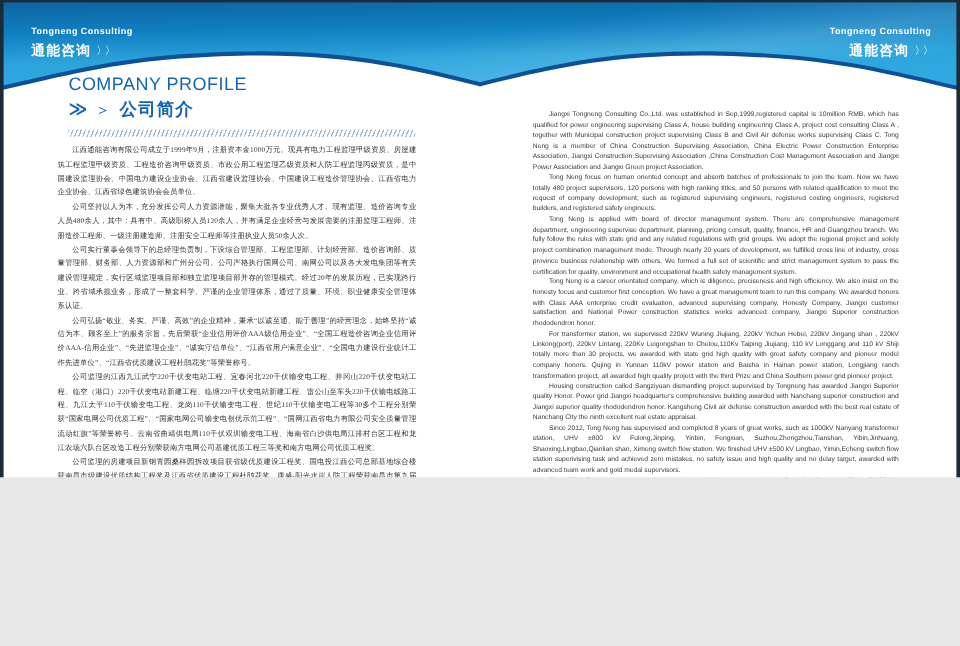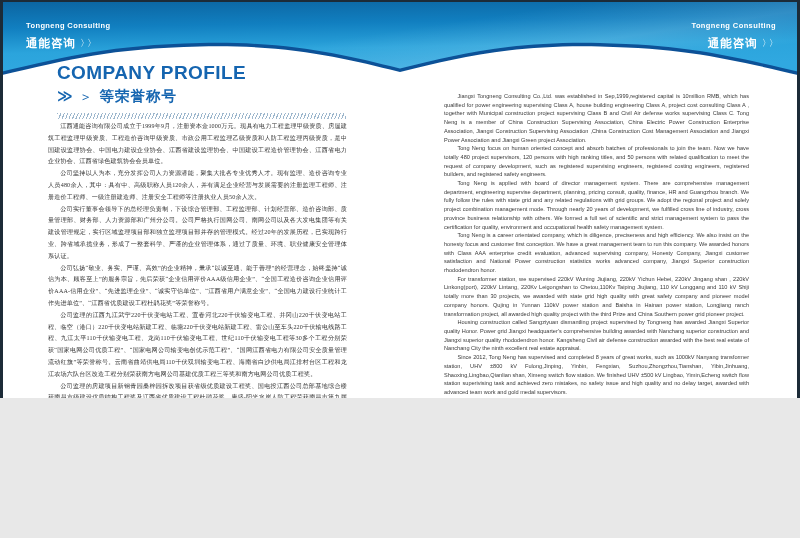--- a/index.html
+++ b/index.html
@@ -19,21 +19,21 @@
 
   .brand{position:absolute;color:#ffffff;line-height:1.15;}
   .brand-left{left:26px;top:22px;text-align:left;}
   .brand-right{right:24px;top:22px;text-align:right;}
   .brand-en{font-size:7.5px;font-weight:700;letter-spacing:.4px;}
   .brand-zh{font-size:11.5px;font-weight:700;letter-spacing:1px;margin-top:6px;white-space:nowrap;}
   .brand-arrows{font-size:9px;font-weight:400;letter-spacing:-2px;position:relative;top:-1px;}
 
   
   #title-block{position:absolute;left:57px;top:62px;color:#1565b0;}
-  .title-en{font-size:19px;font-weight:700;letter-spacing:.4px;color:#1565b0;}
+  .title-en{font-size:15px;font-weight:400;letter-spacing:.4px;color:#1565b0;}
   .title-zh-row{margin-top:3px;font-weight:800;color:#1565b0;white-space:nowrap;}
   .chev-double{font-size:15px;font-weight:800;margin-right:2px;}
   .chev-single{font-size:13px;font-weight:400;margin-right:3px;}
   .title-zh{font-size:14.5px;letter-spacing:1px;}
   .hatch-rule{
     margin-top:7px;width:289px;height:6px;
     background:repeating-linear-gradient(112deg,#9db7cd 0px,#9db7cd 1px,transparent 1px,transparent 3.2px);
   }
 
   
@@ -103,21 +103,21 @@
       <span>通能咨询</span>
       <span class="brand-arrows">〉〉</span>
     </div>
   </div>
 
   <div id="title-block">
     <div class="title-en">COMPANY PROFILE</div>
     <div class="title-zh-row">
       <span class="chev-double">≫</span>
       <span class="chev-single">＞</span>
-      <span class="title-zh">等荣誉称号</span>
+      <span class="title-zh">公司简介</span>
     </div>
     <div class="hatch-rule"></div>
   </div>
 
   <div id="left-body">
       <p>江西通能咨询有限公司成立于1999年9月，注册资本金1000万元。现具有电力工程监理甲级资质、房屋建筑工程监理甲级资质、工程造价咨询甲级资质、市政公用工程监理乙级资质和人防工程监理丙级资质，是中国建设监理协会、中国电力建设企业协会、江西省建设监理协会、中国建设工程造价管理协会、江西省电力企业协会、江西省绿色建筑协会会员单位。</p>
       <p>公司坚持以人为本，充分发挥公司人力资源潜能，聚集大批各专业优秀人才。现有监理、造价咨询专业人员480余人，其中：具有中、高级职称人员120余人，并有满足企业经营与发展需要的注册监理工程师、注册造价工程师、一级注册建造师、注册安全工程师等注册执业人员50余人次。</p>
       <p>公司实行董事会领导下的总经理负责制，下设综合管理部、工程监理部、计划经营部、造价咨询部、质量管理部、财务部、人力资源部和广州分公司。公司严格执行国网公司、南网公司以及各大发电集团等有关建设管理规定，实行区域监理项目部和独立监理项目部并存的管理模式。经过20年的发展历程，已实现跨行业、跨省域承揽业务，形成了一整套科学、严谨的企业管理体系，通过了质量、环境、职业健康安全管理体系认证。</p>
       <p>公司弘扬“敬业、务实、严谨、高效”的企业精神，秉承“以诚至通、能于善理”的经营理念，始终坚持“诚信为本、顾客至上”的服务宗旨，先后荣获“企业信用评价AAA级信用企业”、“全国工程造价咨询企业信用评价AAA-信用企业”、“先进监理企业”、“诚实守信单位”、“江西省用户满意企业”、“全国电力建设行业统计工作先进单位”、“江西省优质建设工程杜鹃花奖”等荣誉称号。</p>
       <p>公司监理的江西九江武宁220千伏变电站工程、宜春河北220千伏输变电工程、井冈山220千伏变电站工程、临空（港口）220千伏变电站新建工程、临塘220千伏变电站新建工程、雷公山至车头220千伏输电线路工程、九江太平110千伏输变电工程、龙岗110千伏输变电工程、世纪110千伏输变电工程等30多个工程分别荣获“国家电网公司优质工程”、“国家电网公司输变电创优示范工程”、“国网江西省电力有限公司安全质量管理流动红旗”等荣誉称号。云南省曲靖供电局110千伏双圳输变电工程、海南省白沙供电局江排村台区工程和龙江农场六队台区改造工程分别荣获南方电网公司基建优质工程三等奖和南方电网公司优质工程奖。</p>

